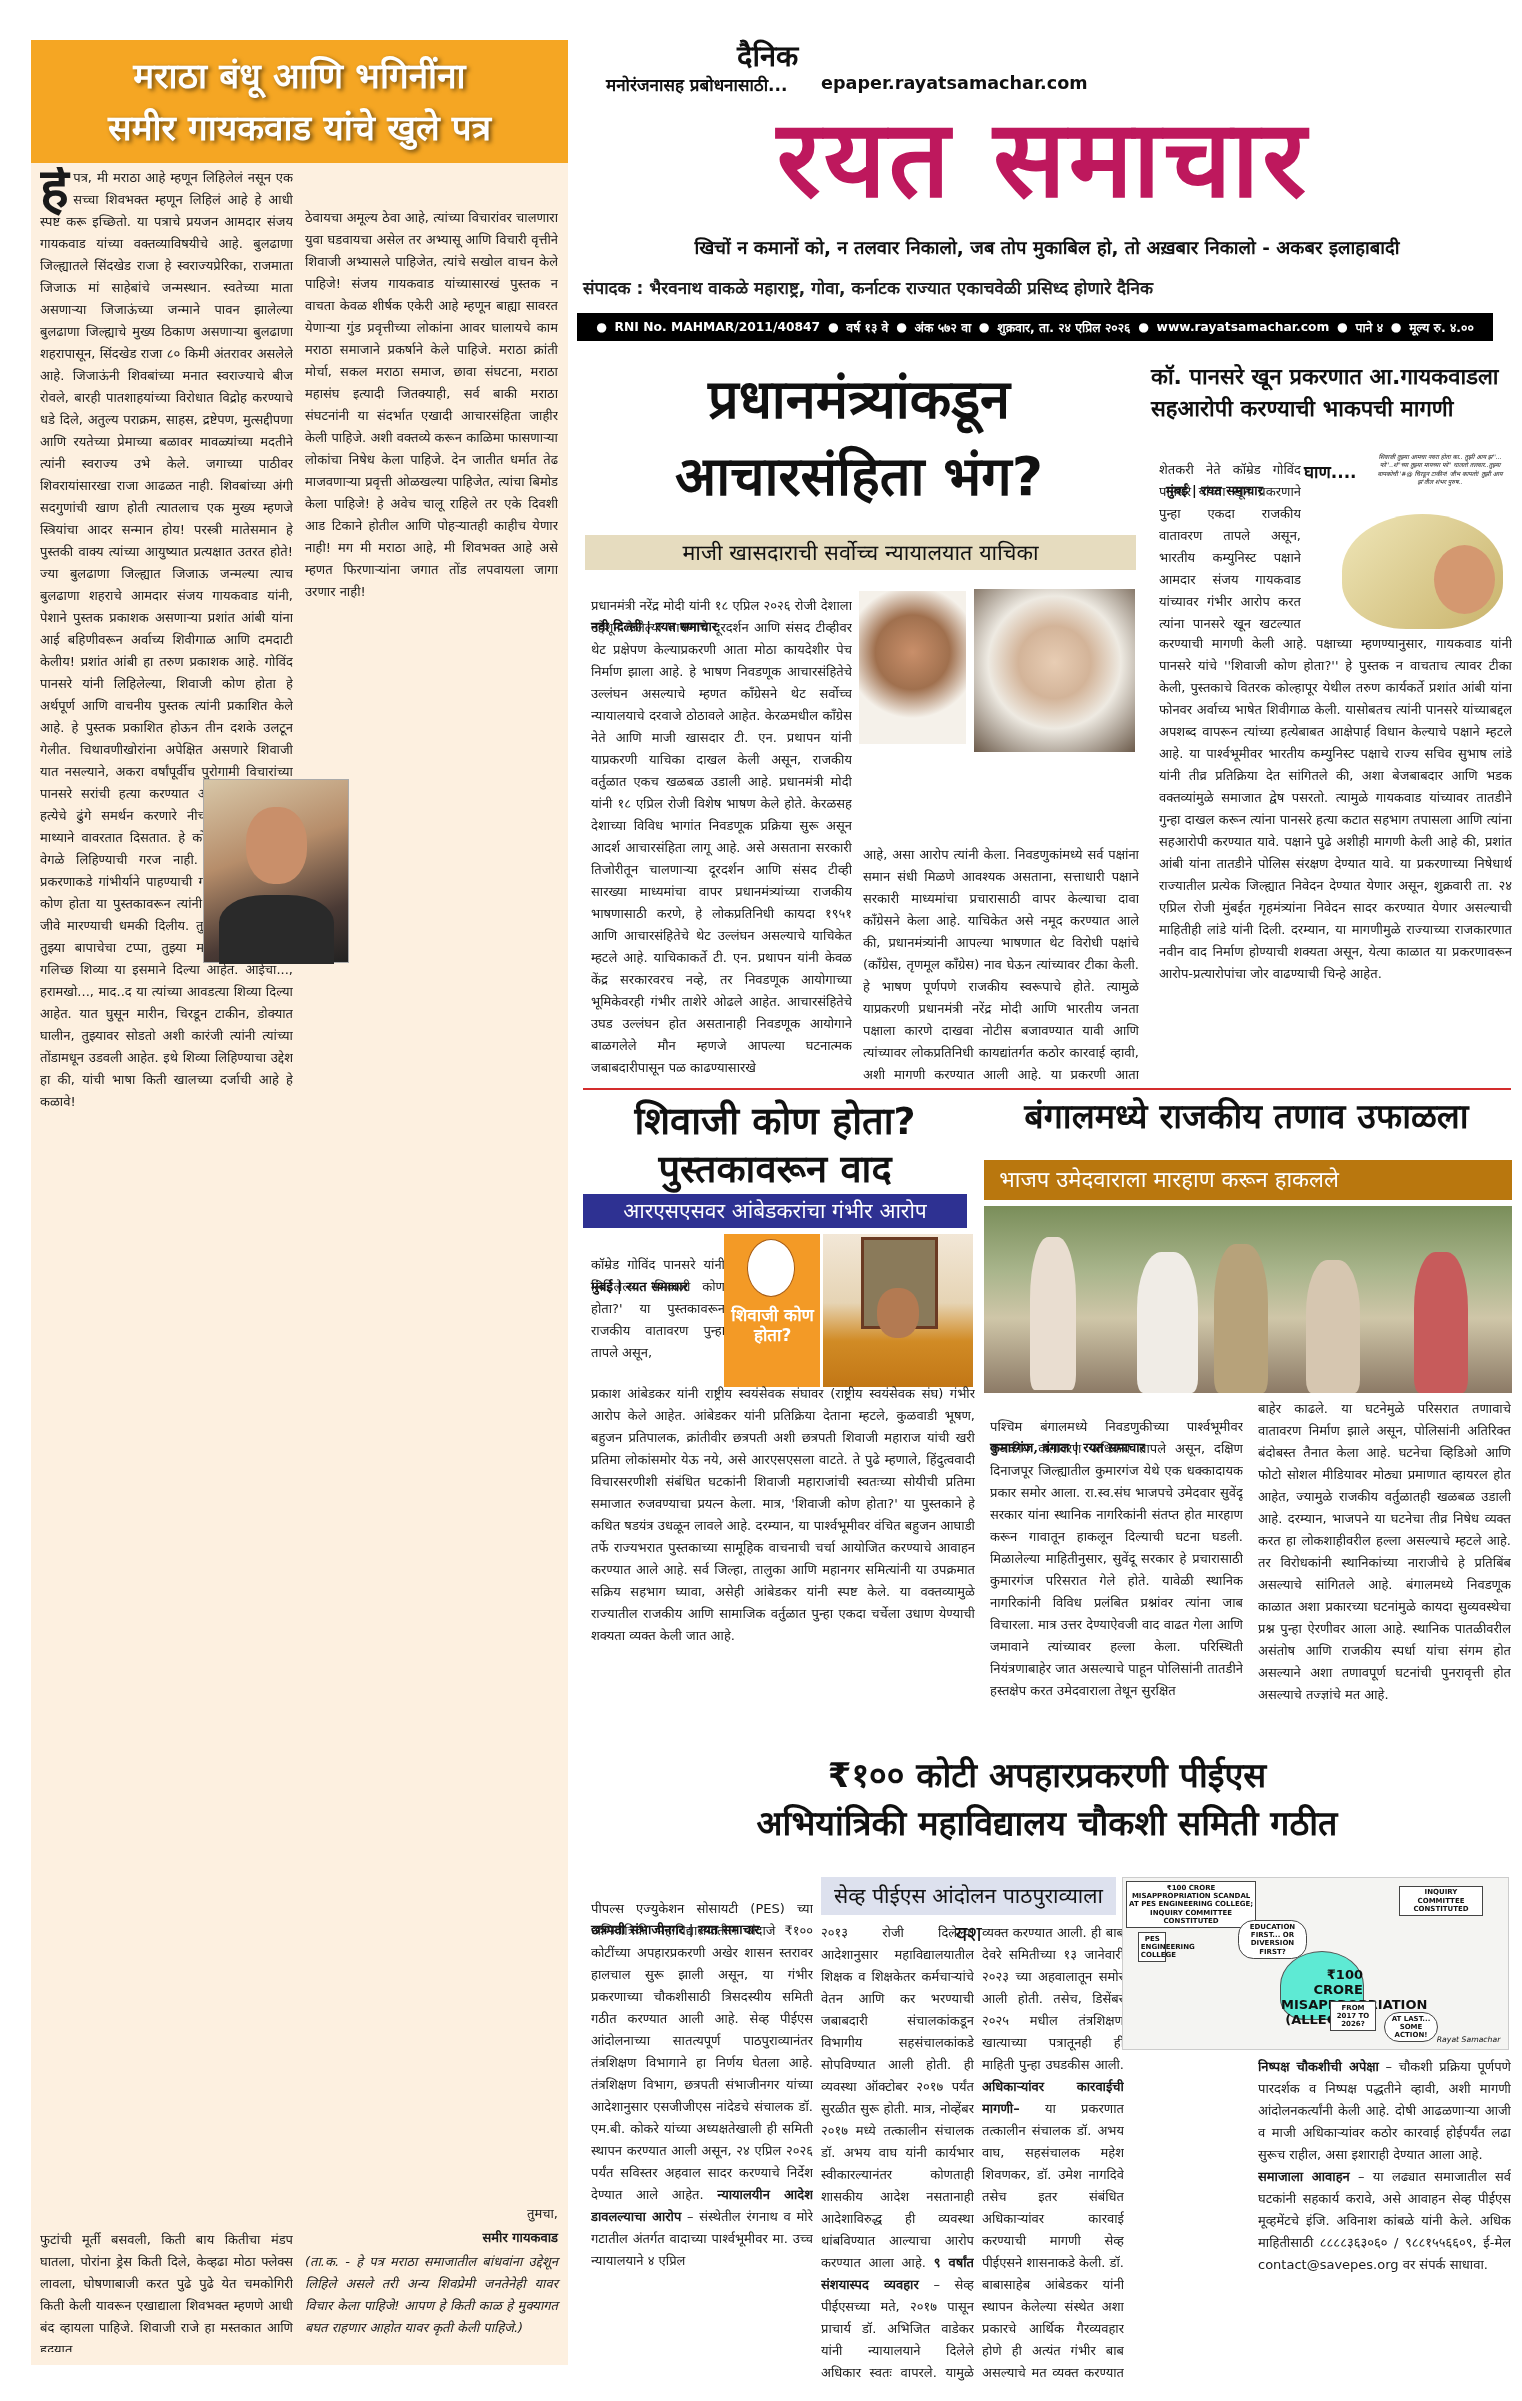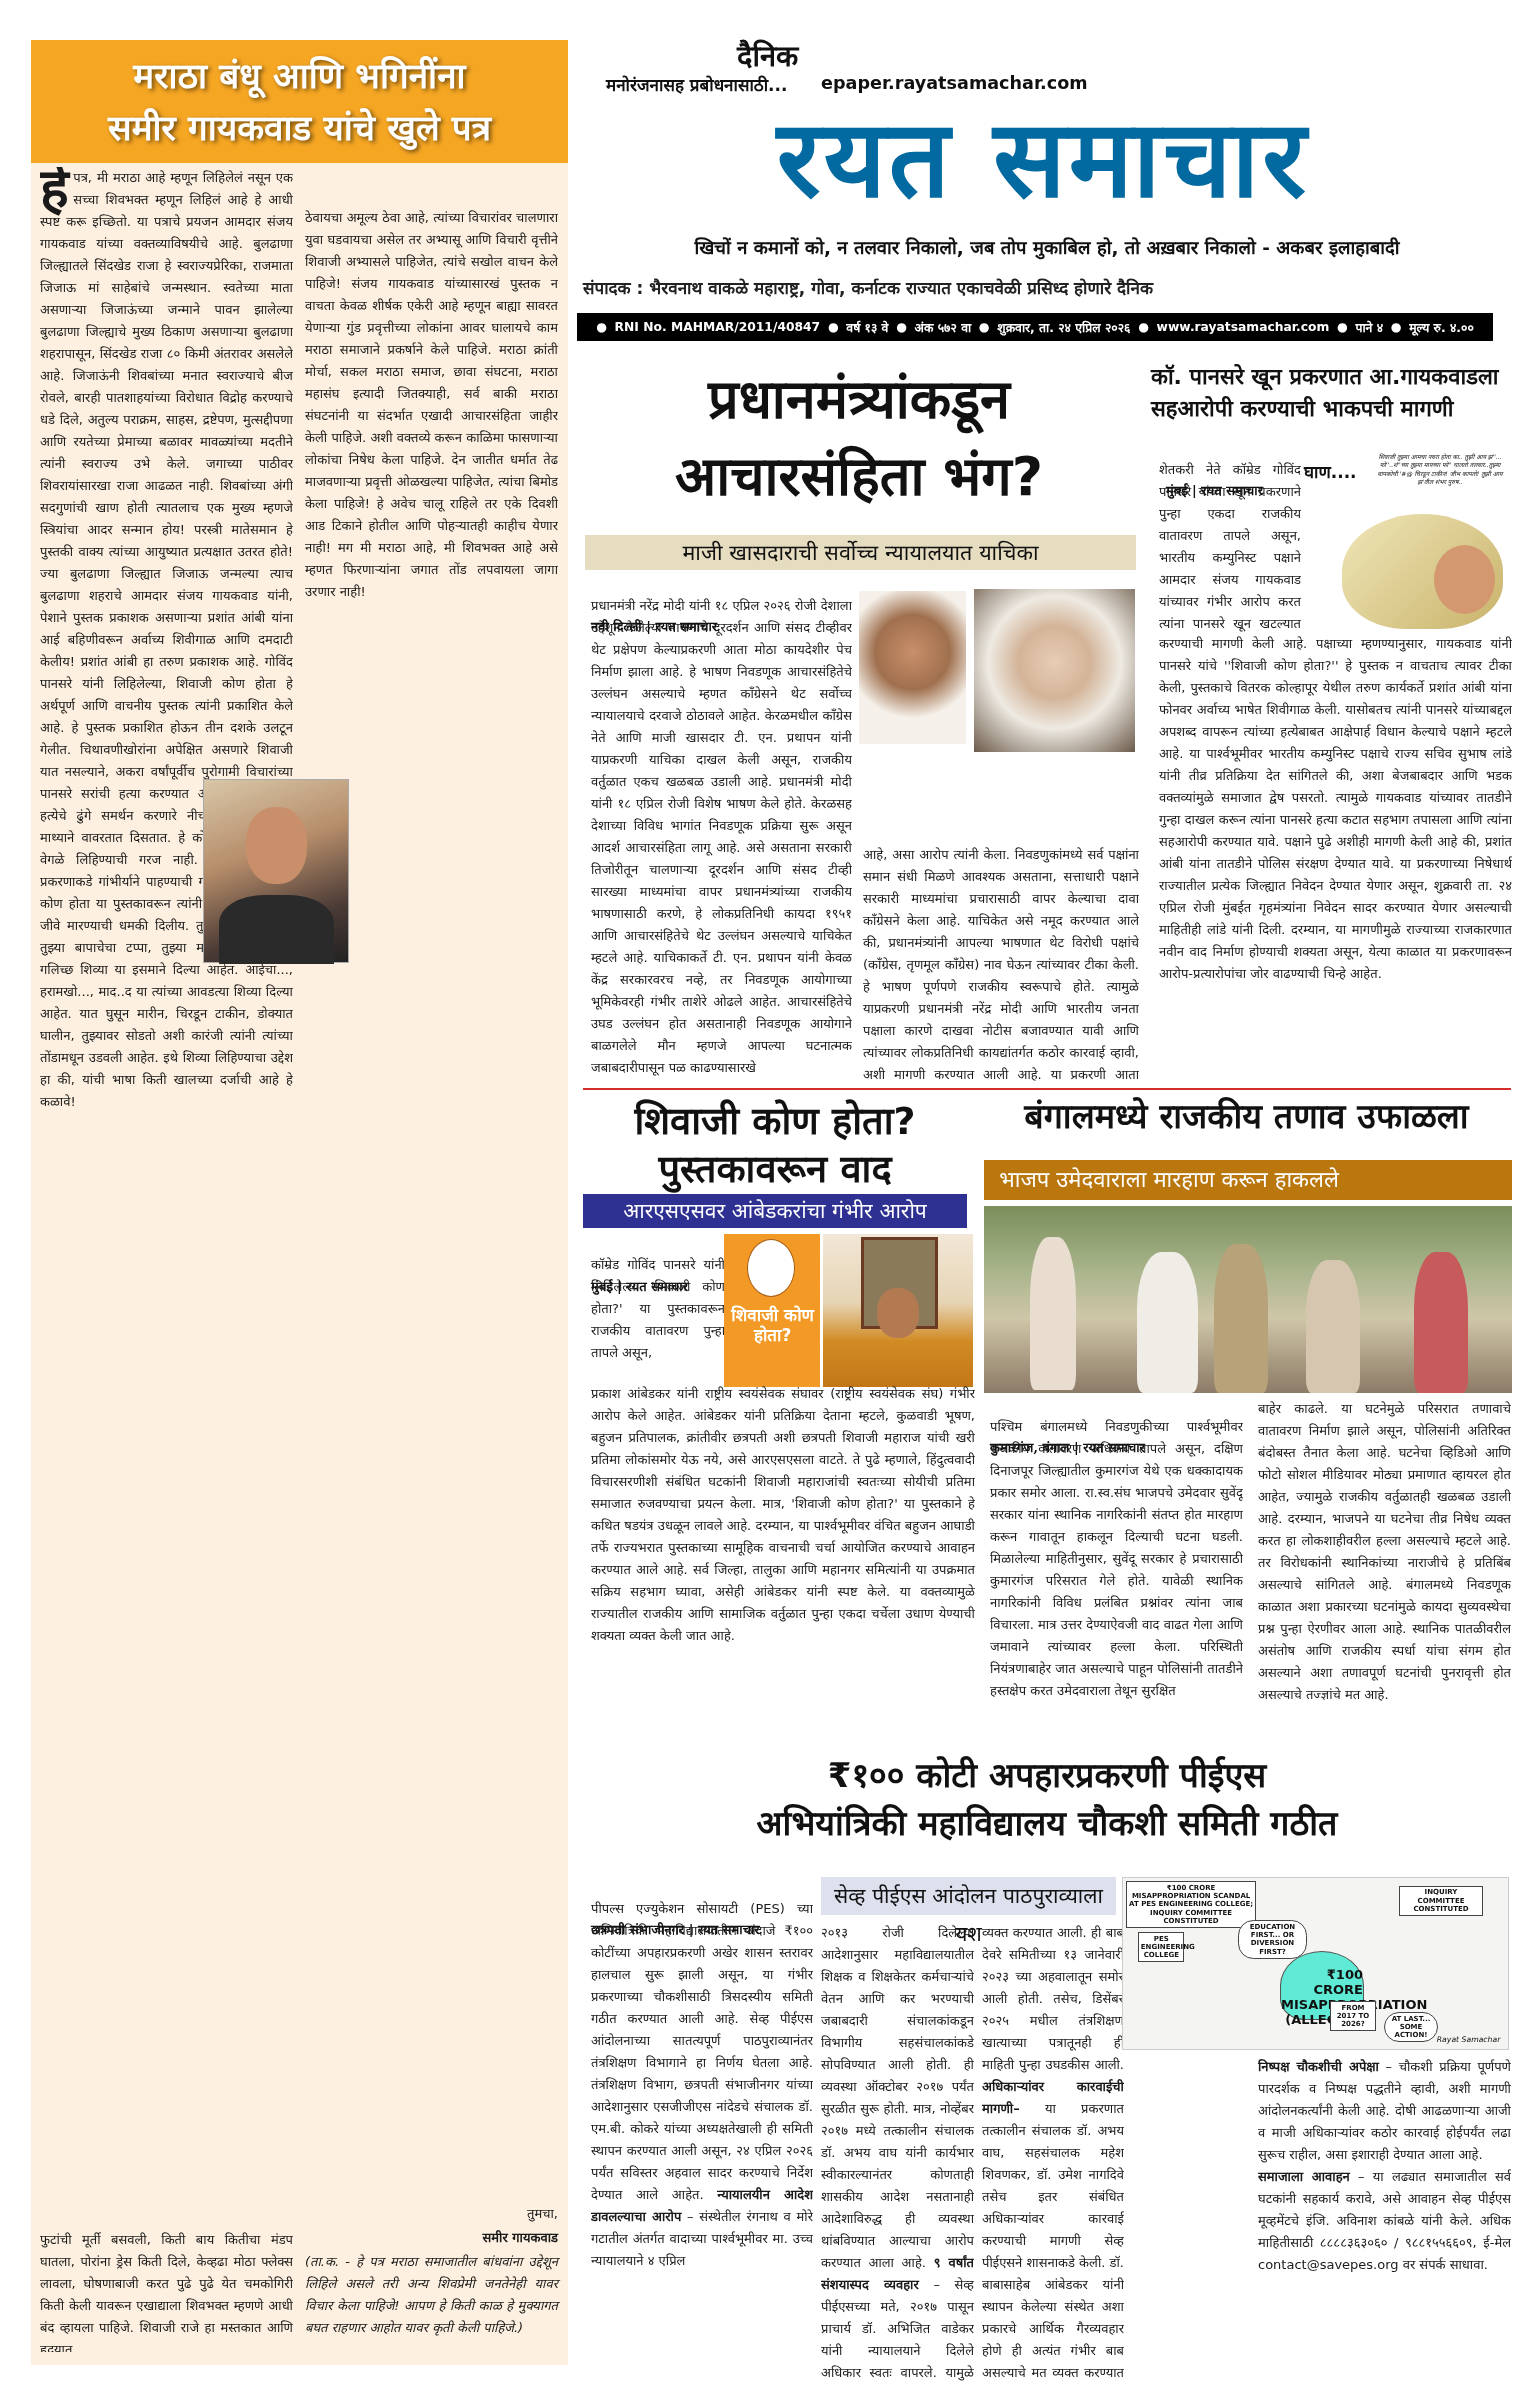--- a/index.html
+++ b/index.html
@@ -12,21 +12,21 @@
   #left-banner { left: 31px; top: 40px; width: 537px; height: 123px; background: #f5a623; display: flex; flex-direction: column; justify-content: center; align-items: center; color: #fff; font-size: 35px; font-weight: bold; line-height: 52px; text-shadow: 2.3px 2.3px 4.6px rgba(0,0,0,0.55); text-align: center; }
   .lcol { width: 253px; }
   .dropcap { float: left; font-size: 54px; line-height: 44px; font-weight: bold; margin-right: 4.6px; }
   #author-photo { left: 203px; top: 779px; width: 146px; height: 184px; background: linear-gradient(160deg,#d8c7a8 0%,#b68d6a 40%,#4a3a35 75%,#222 100%); border: 0.8px solid #aaa; }
   #author-photo .face { position:absolute; left: 42px; top: 27px; width: 61px; height: 77px; border-radius: 45%; background: #c98f6a; }
   #author-photo .shirt { position:absolute; left: 15.3px; top: 115px; width: 115px; height: 69px; border-radius: 40% 40% 0 0; background: #2a2a2a; }
   
   #tagline-left { left: 606px; top: 73px; font-size: 17px; font-weight: bold; }
   #dainik { left: 737px; top: 35px; font-size: 29px; font-weight: bold; }
   #epaper { left: 821px; top: 73px; font-size: 17.6px; font-weight: bold; }
-  #masthead-title { left: 598px; top: 98px; width: 890px; text-align: center; font-size: 107px; line-height: 123px; color: #0369a1; font-weight: bold; letter-spacing: 3.1px; }
+  #masthead-title { left: 598px; top: 98px; width: 890px; text-align: center; font-size: 107px; line-height: 123px; color: #be185d; font-weight: bold; letter-spacing: 3.1px; }
   #quote { left: 583px; top: 234px; width: 928px; text-align: center; font-size: 18.4px; font-weight: bold; }
   #editor-line { left: 583px; top: 276px; width: 928px; font-size: 17px; font-weight: bold; color: #222; }
   #info-bar { left: 577px; top: 313px; width: 916px; height: 28px; background: #000; color: #fff; font-size: 12.3px; font-weight: bold; display: flex; align-items: center; justify-content: center; gap: 7.7px; }
   
   #lead-headline { left: 575px; top: 361px; width: 568px; text-align: center; font-size: 54px; font-weight: bold; line-height: 77px; }
   #lead-sub { left: 585px; top: 535px; width: 551px; height: 35px; background: #e6dcbf; text-align: center; font-size: 21.5px; line-height: 35px; }
   #lead-dateline { left: 591px; top: 577px; font-size: 13px; font-weight: bold; }
   #lead-col1 { left: 591px; top: 595px; width: 261px; }
   #lead-col2 { left: 863px; top: 844px; width: 276px; }
   #photo-a { left: 859px; top: 591px; width: 107px; height: 153px; background: radial-gradient(circle at 50% 40%, #c98f6a 0%, #a0704e 35%, #f5f1ea 62%); }
@@ -201,21 +201,21 @@
   <span class="bold-lead">९ वर्षांत संशयास्पद व्यवहार</span>
   <span>– सेव्ह पीईएसच्या मते, २०१७ पासून प्राचार्य डॉ. अभिजित वाडेकर यांनी न्यायालयाने दिलेले अधिकार स्वतः वापरले. यामुळे गेल्या ९ वर्षांत सुमारे रकिमत रुपये १०० कोटींचे व्यवहार संशयास्पद पद्धतीने झाले असून, या अपहार झाल्याची शक्यता</span>
 </div>
 <div class="abs body-text" id="pes-col3" style="height:460px; overflow:hidden;">
   <span>व्यक्त करण्यात आली. ही बाब देवरे समितीच्या १३ जानेवारी २०२३ च्या अहवालातून समोर आली होती. तसेच, डिसेंबर २०२५ मधील तंत्रशिक्षण खात्याच्या पत्रातूनही ही माहिती पुन्हा उघडकीस आली.</span>
   <span class="bold-lead">अधिकाऱ्यांवर कारवाईची मागणी–</span>
   <span>या प्रकरणात तत्कालीन संचालक डॉ. अभय वाघ, सहसंचालक महेश शिवणकर, डॉ. उमेश नागदिवे तसेच इतर संबंधित अधिकाऱ्यांवर कारवाई करण्याची मागणी सेव्ह पीईएसने शासनाकडे केली. डॉ. बाबासाहेब आंबेडकर यांनी स्थापन केलेल्या संस्थेत अशा प्रकारचे आर्थिक गैरव्यवहार होणे ही अत्यंत गंभीर बाब असल्याचे मत व्यक्त करण्यात आले आहे.</span>
 </div>
 <div class="abs" id="cartoon-2">
   <div class="sign" style="left:3.1px; top:3.1px; width:130px;">₹100 CRORE MISAPPROPRIATION SCANDAL AT PES ENGINEERING COLLEGE; INQUIRY COMMITTEE CONSTITUTED</div>
-  <div class="sign" style="left:15.3px; top:54px; width:46px;">PES ENGINEERING COLLEGE</div>
+  <div class="sign" style="left:15.3px; top:54px; width:28px;">PES ENGINEERING COLLEGE</div>
   <div class="sign" style="left:276px; top:7.7px; width:84px;">INQUIRY COMMITTEE CONSTITUTED</div>
   <div class="sign" style="left:115px; top:42px; width:69px; border-radius:15.3px;">EDUCATION FIRST... OR DIVERSION FIRST?</div>
   <div class="bag">₹100 CRORE MISAPPROPRIATION (ALLEGED)</div>
   <div class="sign" style="left:207px; top:123px; width:46px;">FROM 2017 TO 2026?</div>
   <div class="sign" style="left:261px; top:134px; width:54px; border-radius:15.3px;">AT LAST... SOME ACTION!</div>
   <div class="sig">Rayat Samachar</div>
 </div>
 <div class="abs body-text" id="pes-col4" style="height:322px; overflow:hidden;">
   <span class="bold-lead">निष्पक्ष चौकशीची अपेक्षा</span>
   <span>– चौकशी प्रक्रिया पूर्णपणे पारदर्शक व निष्पक्ष पद्धतीने व्हावी, अशी मागणी आंदोलनकर्त्यांनी केली आहे. दोषी आढळणाऱ्या आजी व माजी अधिकाऱ्यांवर कठोर कारवाई होईपर्यंत लढा सुरूच राहील, असा इशाराही देण्यात आला आहे.</span>

